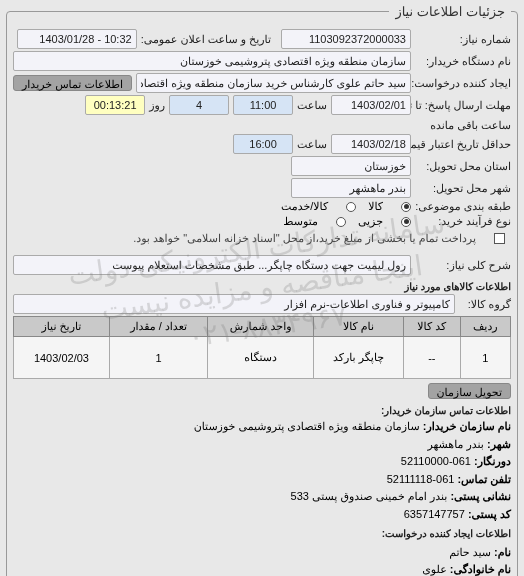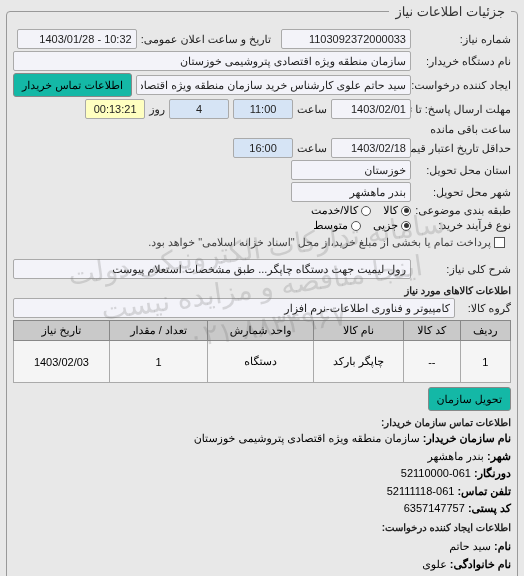--- a/index.html
+++ b/index.html
@@ -61,35 +61,35 @@
     border: 1px solid #aaa;
     border-radius: 2px;
     padding: 2px 4px;
     font-family: inherit;
     font-size: 11px;
     height: 20px;
     color: #222;
     text-align: right;
   }
   .btn {
-    background: #14b8a6;
+    background: #a3a3a3;
     border: 1px solid #888;
     border-radius: 3px;
     padding: 2px 8px;
     font-family: inherit;
     font-size: 11px;
-    height: 24px;
+    height: 16px;
     cursor: pointer;
   }
   .radio-row {
     display: flex;
     gap: 12px;
     align-items: center;
   }
-  .radio-item { display: flex; gap: 3px; align-items: center; }
+  .radio-item { display: flex; gap: 18px; align-items: center; }
   .radio-dot {
     width: 10px; height: 10px; border: 1px solid #555; border-radius: 50%;
     display: inline-flex; align-items:center; justify-content:center;
     background:#fff;
   }
   .radio-dot.sel::after { content:""; width:5px; height:5px; background:#333; border-radius:50%; }
   .section-title {
     font-weight: bold;
     font-size: 10px;
     margin: 6px 0 2px 0;
@@ -253,20 +253,21 @@
     <div class="row" style="justify-content:flex-start;margin-top:4px">
       <button class="btn">تحویل سازمان</button>
     </div>
 
     <div class="section-title">اطلاعات تماس سازمان خریدار:</div>
     <div class="contact-block">
       <div><b>نام سازمان خریدار:</b>&nbsp;<span>سازمان منطقه ویژه اقتصادی پتروشیمی خوزستان</span></div>
       <div><b>شهر:</b>&nbsp;<span>بندر ماهشهر</span></div>
       <div><b>دورنگار:</b>&nbsp;<span>061-52110000</span></div>
       <div><b>تلفن تماس:</b>&nbsp;<span>061-52111118</span></div>
+      <div><b>نشانی پستی:</b>&nbsp;<span>بندر امام خمینی صندوق پستی 533</span></div>
       <div><b>کد پستی:</b>&nbsp;<span>6357147757</span></div>
       <div class="section-title" style="margin-top:2px">اطلاعات ایجاد کننده درخواست:</div>
       <div><b>نام:</b>&nbsp;<span>سید حاتم</span></div>
       <div><b>نام خانوادگی:</b>&nbsp;<span>علوی</span></div>
 
     </div>
 
   </fieldset>
 </div>
 

